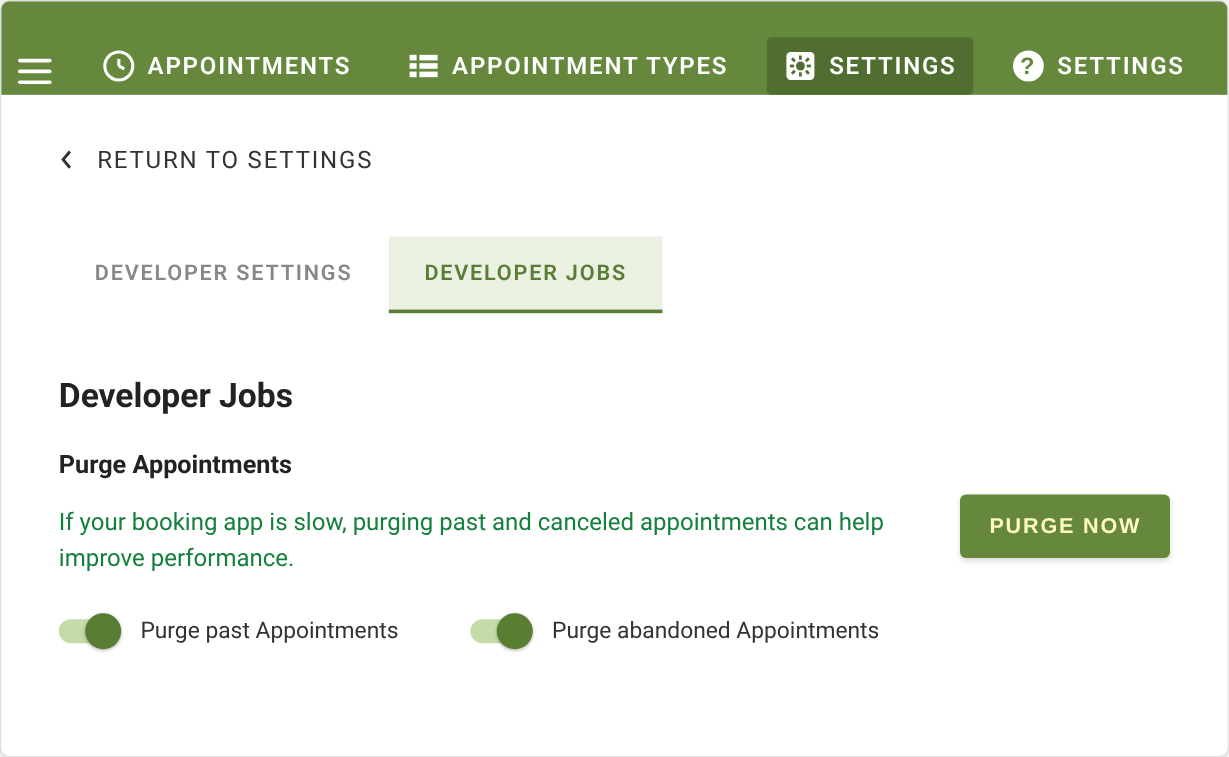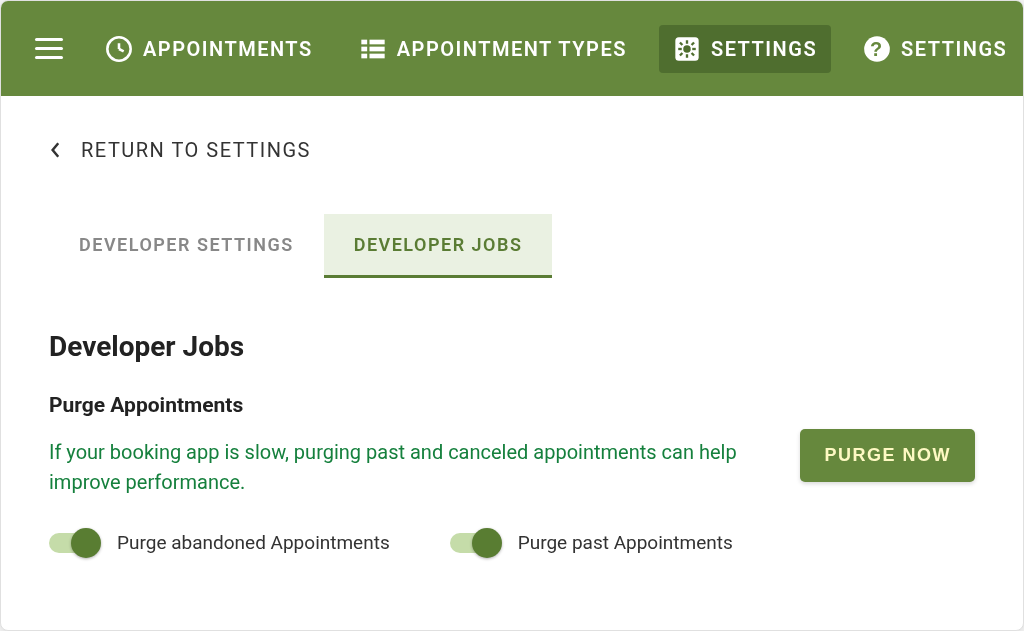--- a/index.html
+++ b/index.html
@@ -21,24 +21,24 @@
       border-radius: 8px;
       overflow: hidden;
       box-shadow: 0 2px 8px rgba(0,0,0,0.1);
       display: flex;
       flex-direction: column;
       border: 1px solid #e0e0e0;
     }
     
     .topnav {
       background: #66883d;
-      height: 95px;
-      display: flex;
-      align-items: center;
-      padding: 0 28px;
+      height: 78px;
+      display: flex;
+      align-items: flex-end;
+      padding: 0 8px;
       gap: 22px;
     }
     .hamburger {
       width: 40px;
       height: 40px;
       display: flex;
       flex-direction: column;
       justify-content: center;
       gap: 6px;
       cursor: pointer;
@@ -294,23 +294,23 @@
         <p class="description">If your booking app is slow, purging past and canceled appointments can help improve performance.</p>
       </div>
       <button class="purge-btn">PURGE NOW</button>
     </div>
 
     <div class="toggles">
       <div class="toggle-item">
         <div class="toggle">
           <div class="toggle-knob"></div>
         </div>
-        <span class="toggle-label">Purge abandoned Appointments</span>
+        <span class="toggle-label">Purge past Appointments</span>
       </div>
       <div class="toggle-item">
         <div class="toggle">
           <div class="toggle-knob"></div>
         </div>
-        <span class="toggle-label">Purge past Appointments</span>
+        <span class="toggle-label">Purge abandoned Appointments</span>
       </div>
     </div>
   </div>
 </div>
 
 </body></html>

